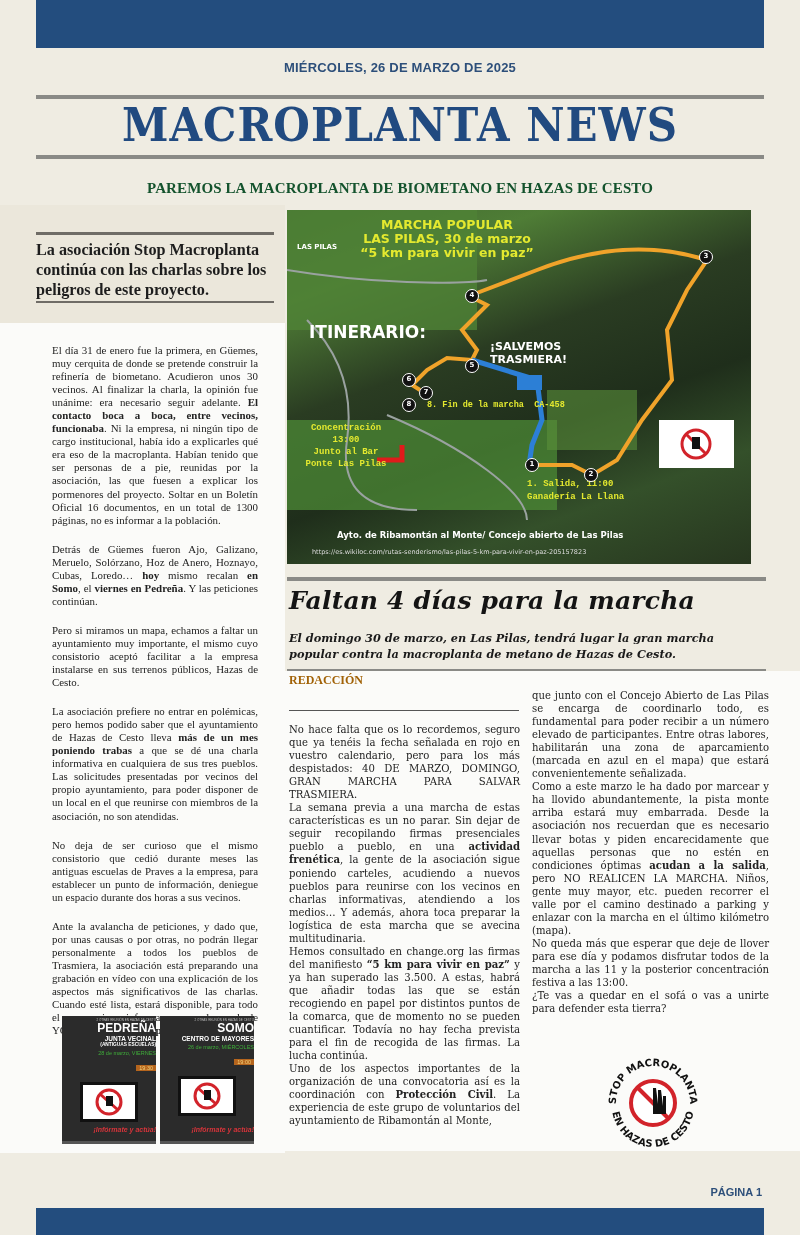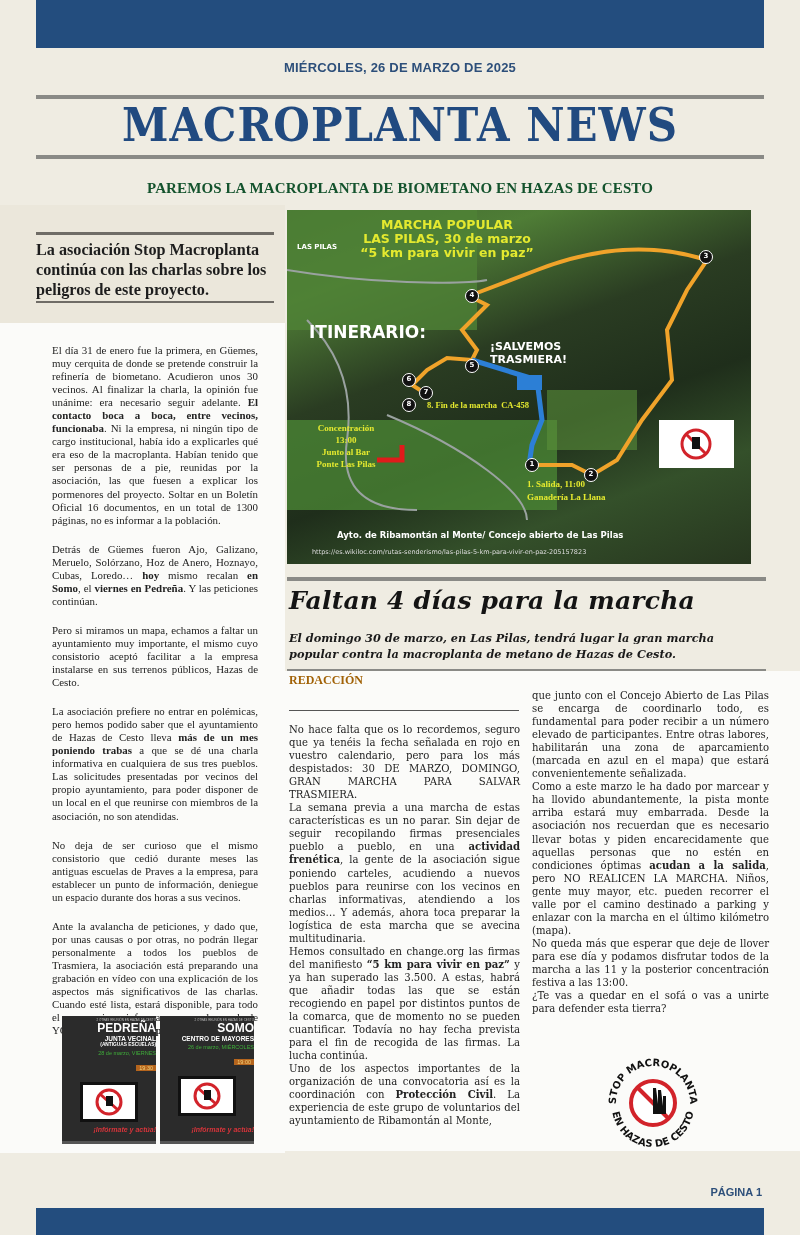--- a/index.html
+++ b/index.html
@@ -66,21 +66,21 @@
     position: absolute; left: 287px; top: 210px; width: 464px; height: 354px; overflow: hidden;
     background: linear-gradient(160deg, #3f6a2e 0%, #4f7d36 18%, #2a3c22 40%, #1f2e1b 60%, #34502a 78%, #27361f 100%);
   }
   .map .field1 { position: absolute; left: 0; top: 0; width: 190px; height: 120px; background: #4f8236; opacity: .8; }
   .map .field2 { position: absolute; left: 0; top: 210px; width: 270px; height: 90px; background: #4c8a35; opacity: .75; }
   .map .field3 { position: absolute; left: 260px; top: 180px; width: 90px; height: 60px; background: #5a8f3b; opacity: .6; }
   .map-title {
     position: absolute; left: 55px; top: 8px; width: 210px; text-align: center;
     font-family: "DejaVu Sans", sans-serif; font-weight: bold; font-size: 12.5px; line-height: 14px; color: #e4e92f;
   }
-  .map-label { position: absolute; font-family: Liberation Serif, serif; font-weight: bold; color: #e4e92f; }
+  .map-label { position: absolute; font-family: Liberation Mono, monospace; font-weight: bold; color: #e4e92f; }
   .map-white { position: absolute; font-family: "DejaVu Sans", sans-serif; font-weight: bold; color: #fff; }
   .marker {
     position: absolute; width: 14px; height: 14px; border-radius: 50%; background: #111;
     border: 1.5px solid #fff; color: #fff; font-size: 7px; line-height: 11px; text-align: center;
     font-family: "DejaVu Sans", sans-serif; font-weight: bold;
   }
   .map-logo {
     position: absolute; left: 372px; top: 210px; width: 75px; height: 48px; background: #fff;
   }
   .map svg.route { position: absolute; left: 0; top: 0; }
@@ -235,21 +235,21 @@
 
 <div class="right-rule-top"></div>
 <div class="right-headline">Faltan 4 días para la marcha</div>
 <div class="right-deck">El domingo 30 de marzo, en Las Pilas, tendrá lugar la gran marcha popular contra la macroplanta de metano de Hazas de Cesto.</div>
 <div class="right-rule-bot"></div>
 <div class="right-bg"></div>
 <div class="byline">REDACCIÓN</div>
 <div class="byline-rule"></div>
 
 <div class="col-a">
-  <p>No hace falta que os lo recordemos, seguro que ya tenéis la fecha señalada en rojo en vuestro calendario, pero para los más despistados: 30 DE MARZO, DOMINGO, GRAN MARCHA PARA SALVAR TRASMIERA.</p>
+  <p>No hace falta que os lo recordemos, seguro que ya tenéis la fecha señalada en rojo en vuestro calendario, pero para los más despistados: 40 DE MARZO, DOMINGO, GRAN MARCHA PARA SALVAR TRASMIERA.</p>
   <p><span>La semana previa a una marcha de estas características es un no parar. Sin dejar de seguir recopilando firmas presenciales pueblo a pueblo, en una </span><b>actividad frenética</b><span>, la gente de la asociación sigue poniendo carteles, acudiendo a nuevos pueblos para reunirse con los vecinos en charlas informativas, atendiendo a los medios… Y además, ahora toca preparar la logística de esta marcha que se avecina multitudinaria.</span></p>
   <p><span>Hemos consultado en change.org las firmas del manifiesto </span><b>“5 km para vivir en paz”</b><span> y ya han superado las 3.500. A estas, habrá que añadir todas las que se están recogiendo en papel por distintos puntos de la comarca, que de momento no se pueden cuantificar. Todavía no hay fecha prevista para el fin de recogida de las firmas. La lucha continúa.</span></p>
   <p><span>Uno de los aspectos importantes de la organización de una convocatoria así es la coordinación con </span><b>Protección Civil</b><span>. La experiencia de este grupo de voluntarios del ayuntamiento de Ribamontán al Monte,</span></p>
 </div>
 
 <div class="col-b">
   <p>que junto con el Concejo Abierto de Las Pilas se encarga de coordinarlo todo, es fundamental para poder recibir a un número elevado de participantes. Entre otras labores, habilitarán una zona de aparcamiento (marcada en azul en el mapa) que estará convenientemente señalizada.</p>
   <p><span>Como a este marzo le ha dado por marcear y ha llovido abundantemente, la pista monte arriba estará muy embarrada. Desde la asociación nos recuerdan que es necesario llevar botas y piden encarecidamente que aquellas personas que no estén en condiciones óptimas </span><b>acudan a la salida</b><span>, pero NO REALICEN LA MARCHA. Niños, gente muy mayor, etc. pueden recorrer el valle por el camino destinado a parking y enlazar con la marcha en el último kilómetro (mapa).</span></p>
   <p>No queda más que esperar que deje de llover para ese día y podamos disfrutar todos de la marcha a las 11 y la posterior concentración festiva a las 13:00.</p>
   <p>¿Te vas a quedar en el sofá o vas a unirte para defender esta tierra?</p>

